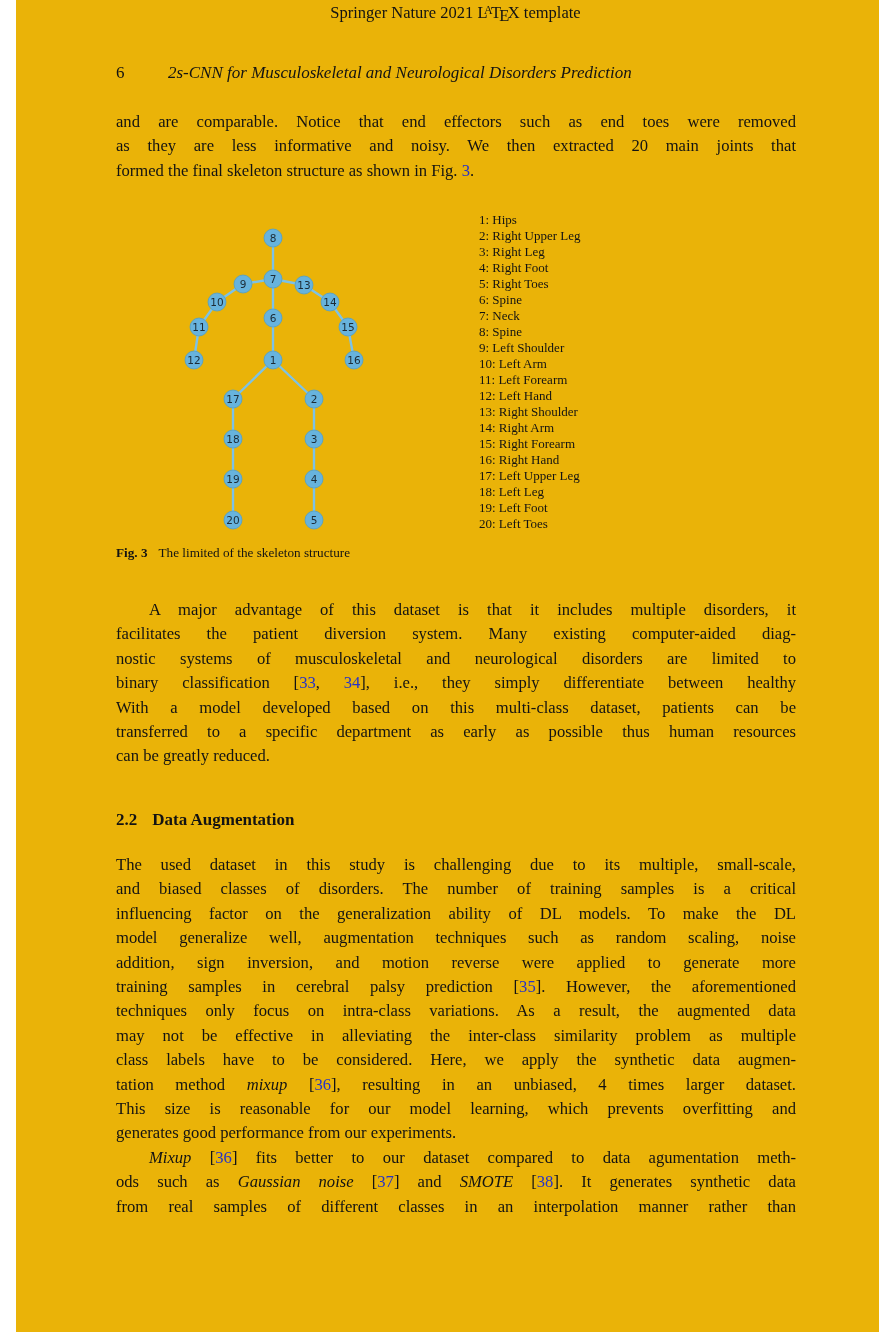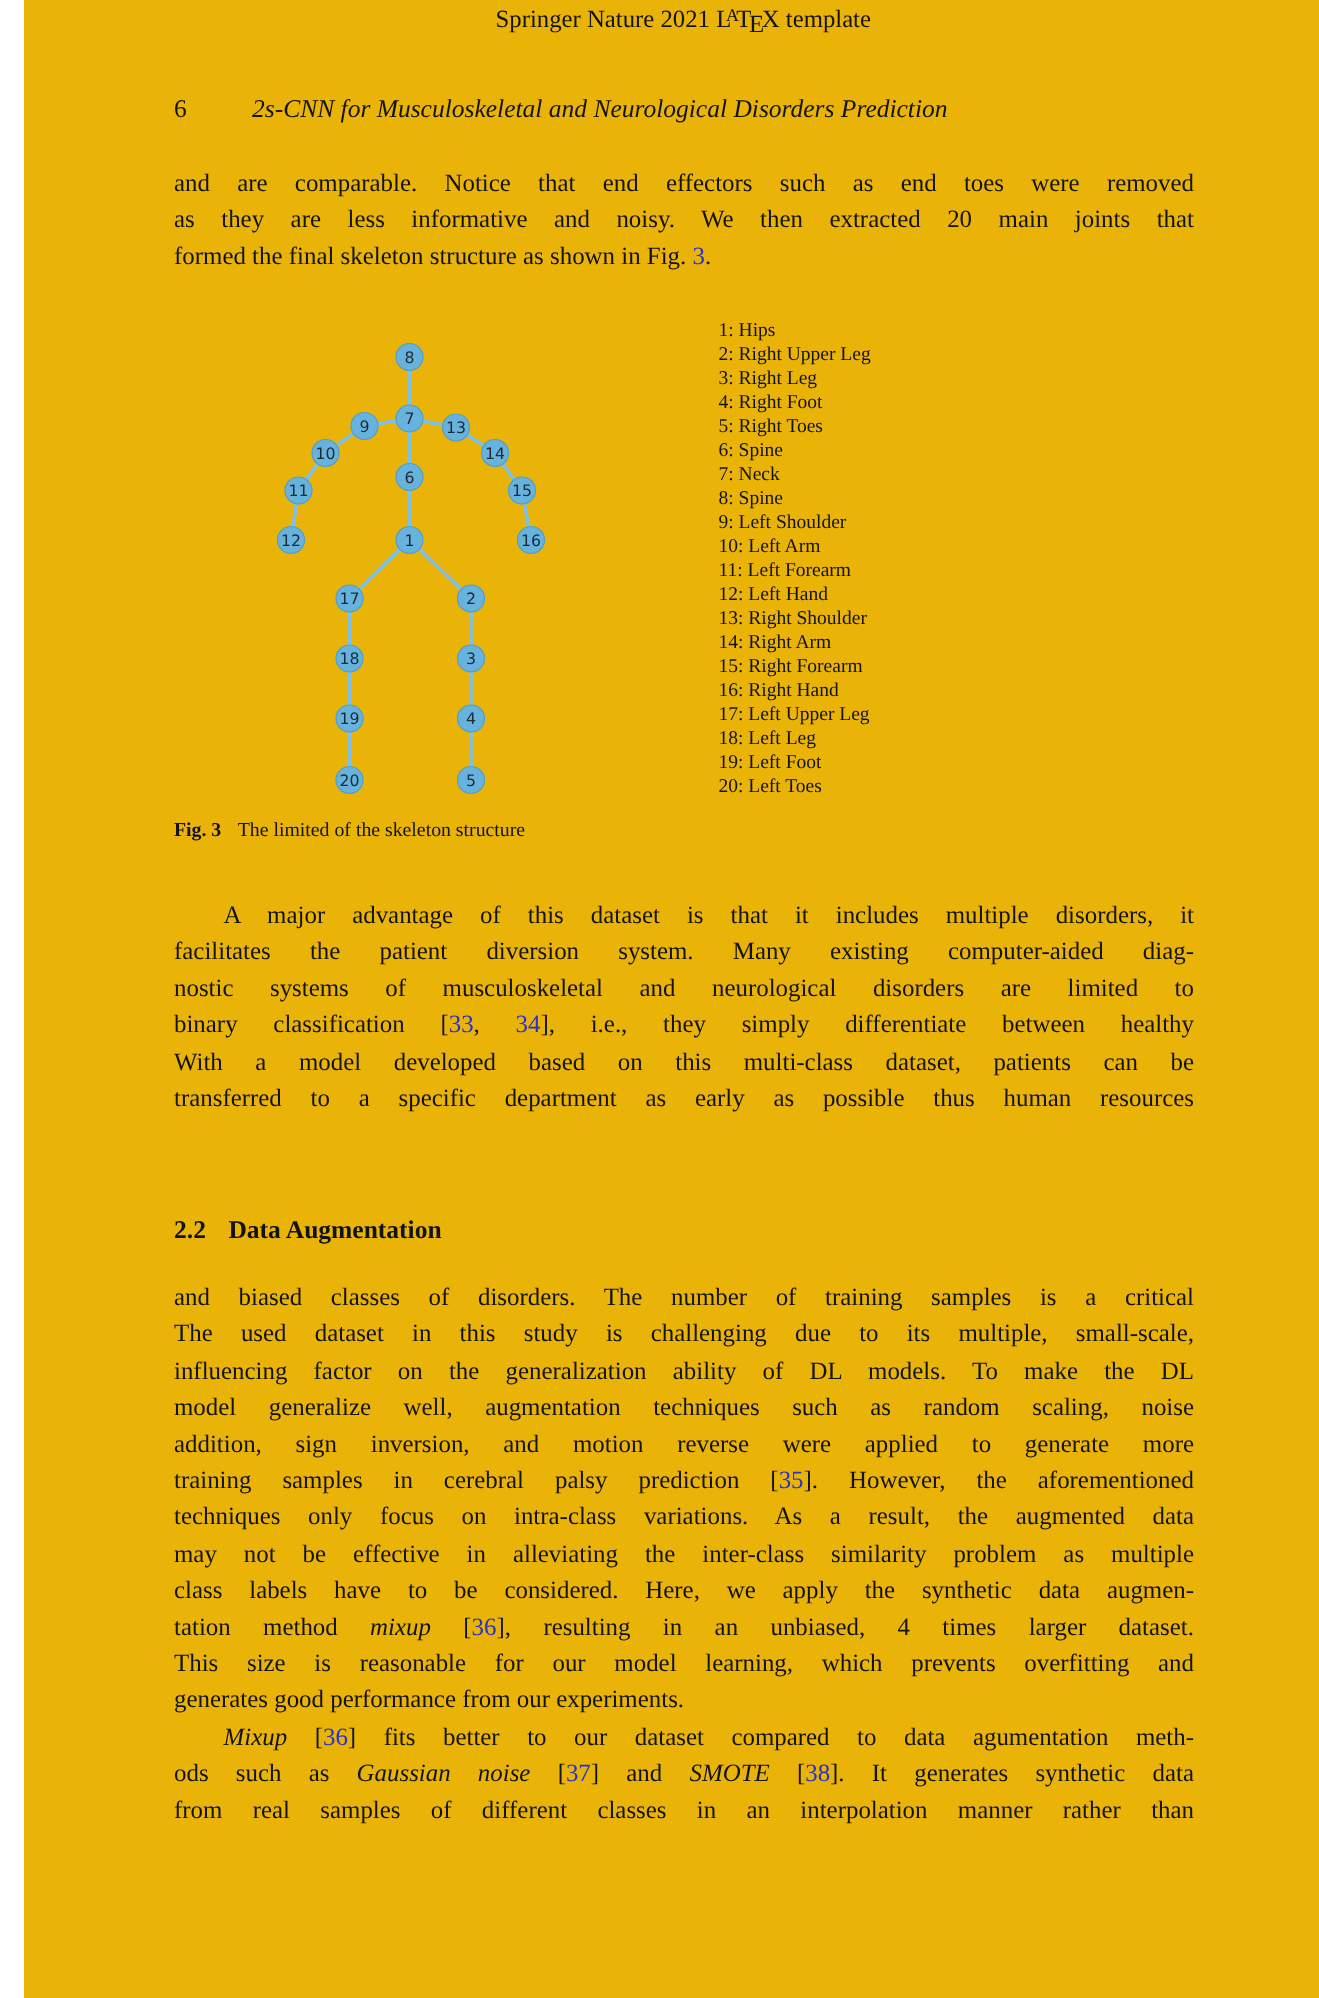--- a/index.html
+++ b/index.html
@@ -148,31 +148,32 @@
   </div>
 
   <div class="textblock" id="p2">
       <div>
         <div class="line firstindent"><span>A major advantage of this dataset is that it includes multiple disorders, it</span></div>
         <div class="line"><span>facilitates the patient diversion system. Many existing computer-aided diag-</span></div>
         <div class="line"><span>nostic systems of musculoskeletal and neurological disorders are limited to</span></div>
         <div class="line"><span>binary classification [</span><span class="link">33</span><span>, </span><span class="link">34</span><span>], i.e., they simply differentiate between healthy</span></div>
         <div class="line"><span>With a model developed based on this multi-class dataset, patients can be</span></div>
         <div class="line"><span>transferred to a specific department as early as possible thus human resources</span></div>
+        <div class="line last"><span>can be greatly reduced.</span></div>
       </div>
     </div>
 
   <div class="heading">
     <span class="hnum">2.2</span><span>Data Augmentation</span>
   </div>
 
   <div class="textblock" id="p34">
       <div>
+        <div class="line"><span>The used dataset in this study is challenging due to its multiple, small-scale,</span></div>
         <div class="line"><span>and biased classes of disorders. The number of training samples is a critical</span></div>
-        <div class="line"><span>The used dataset in this study is challenging due to its multiple, small-scale,</span></div>
         <div class="line"><span>influencing factor on the generalization ability of DL models. To make the DL</span></div>
         <div class="line"><span>model generalize well, augmentation techniques such as random scaling, noise</span></div>
         <div class="line"><span>addition, sign inversion, and motion reverse were applied to generate more</span></div>
         <div class="line"><span>training samples in cerebral palsy prediction [</span><span class="link">35</span><span>]. However, the aforementioned</span></div>
         <div class="line"><span>techniques only focus on intra-class variations. As a result, the augmented data</span></div>
         <div class="line"><span>may not be effective in alleviating the inter-class similarity problem as multiple</span></div>
         <div class="line"><span>class labels have to be considered. Here, we apply the synthetic data augmen-</span></div>
         <div class="line"><span>tation method </span><span class="it">mixup</span><span> [</span><span class="link">36</span><span>], resulting in an unbiased, 4 times larger dataset.</span></div>
         <div class="line"><span>This size is reasonable for our model learning, which prevents overfitting and</span></div>
         <div class="line last"><span>generates good performance from our experiments.</span></div>

